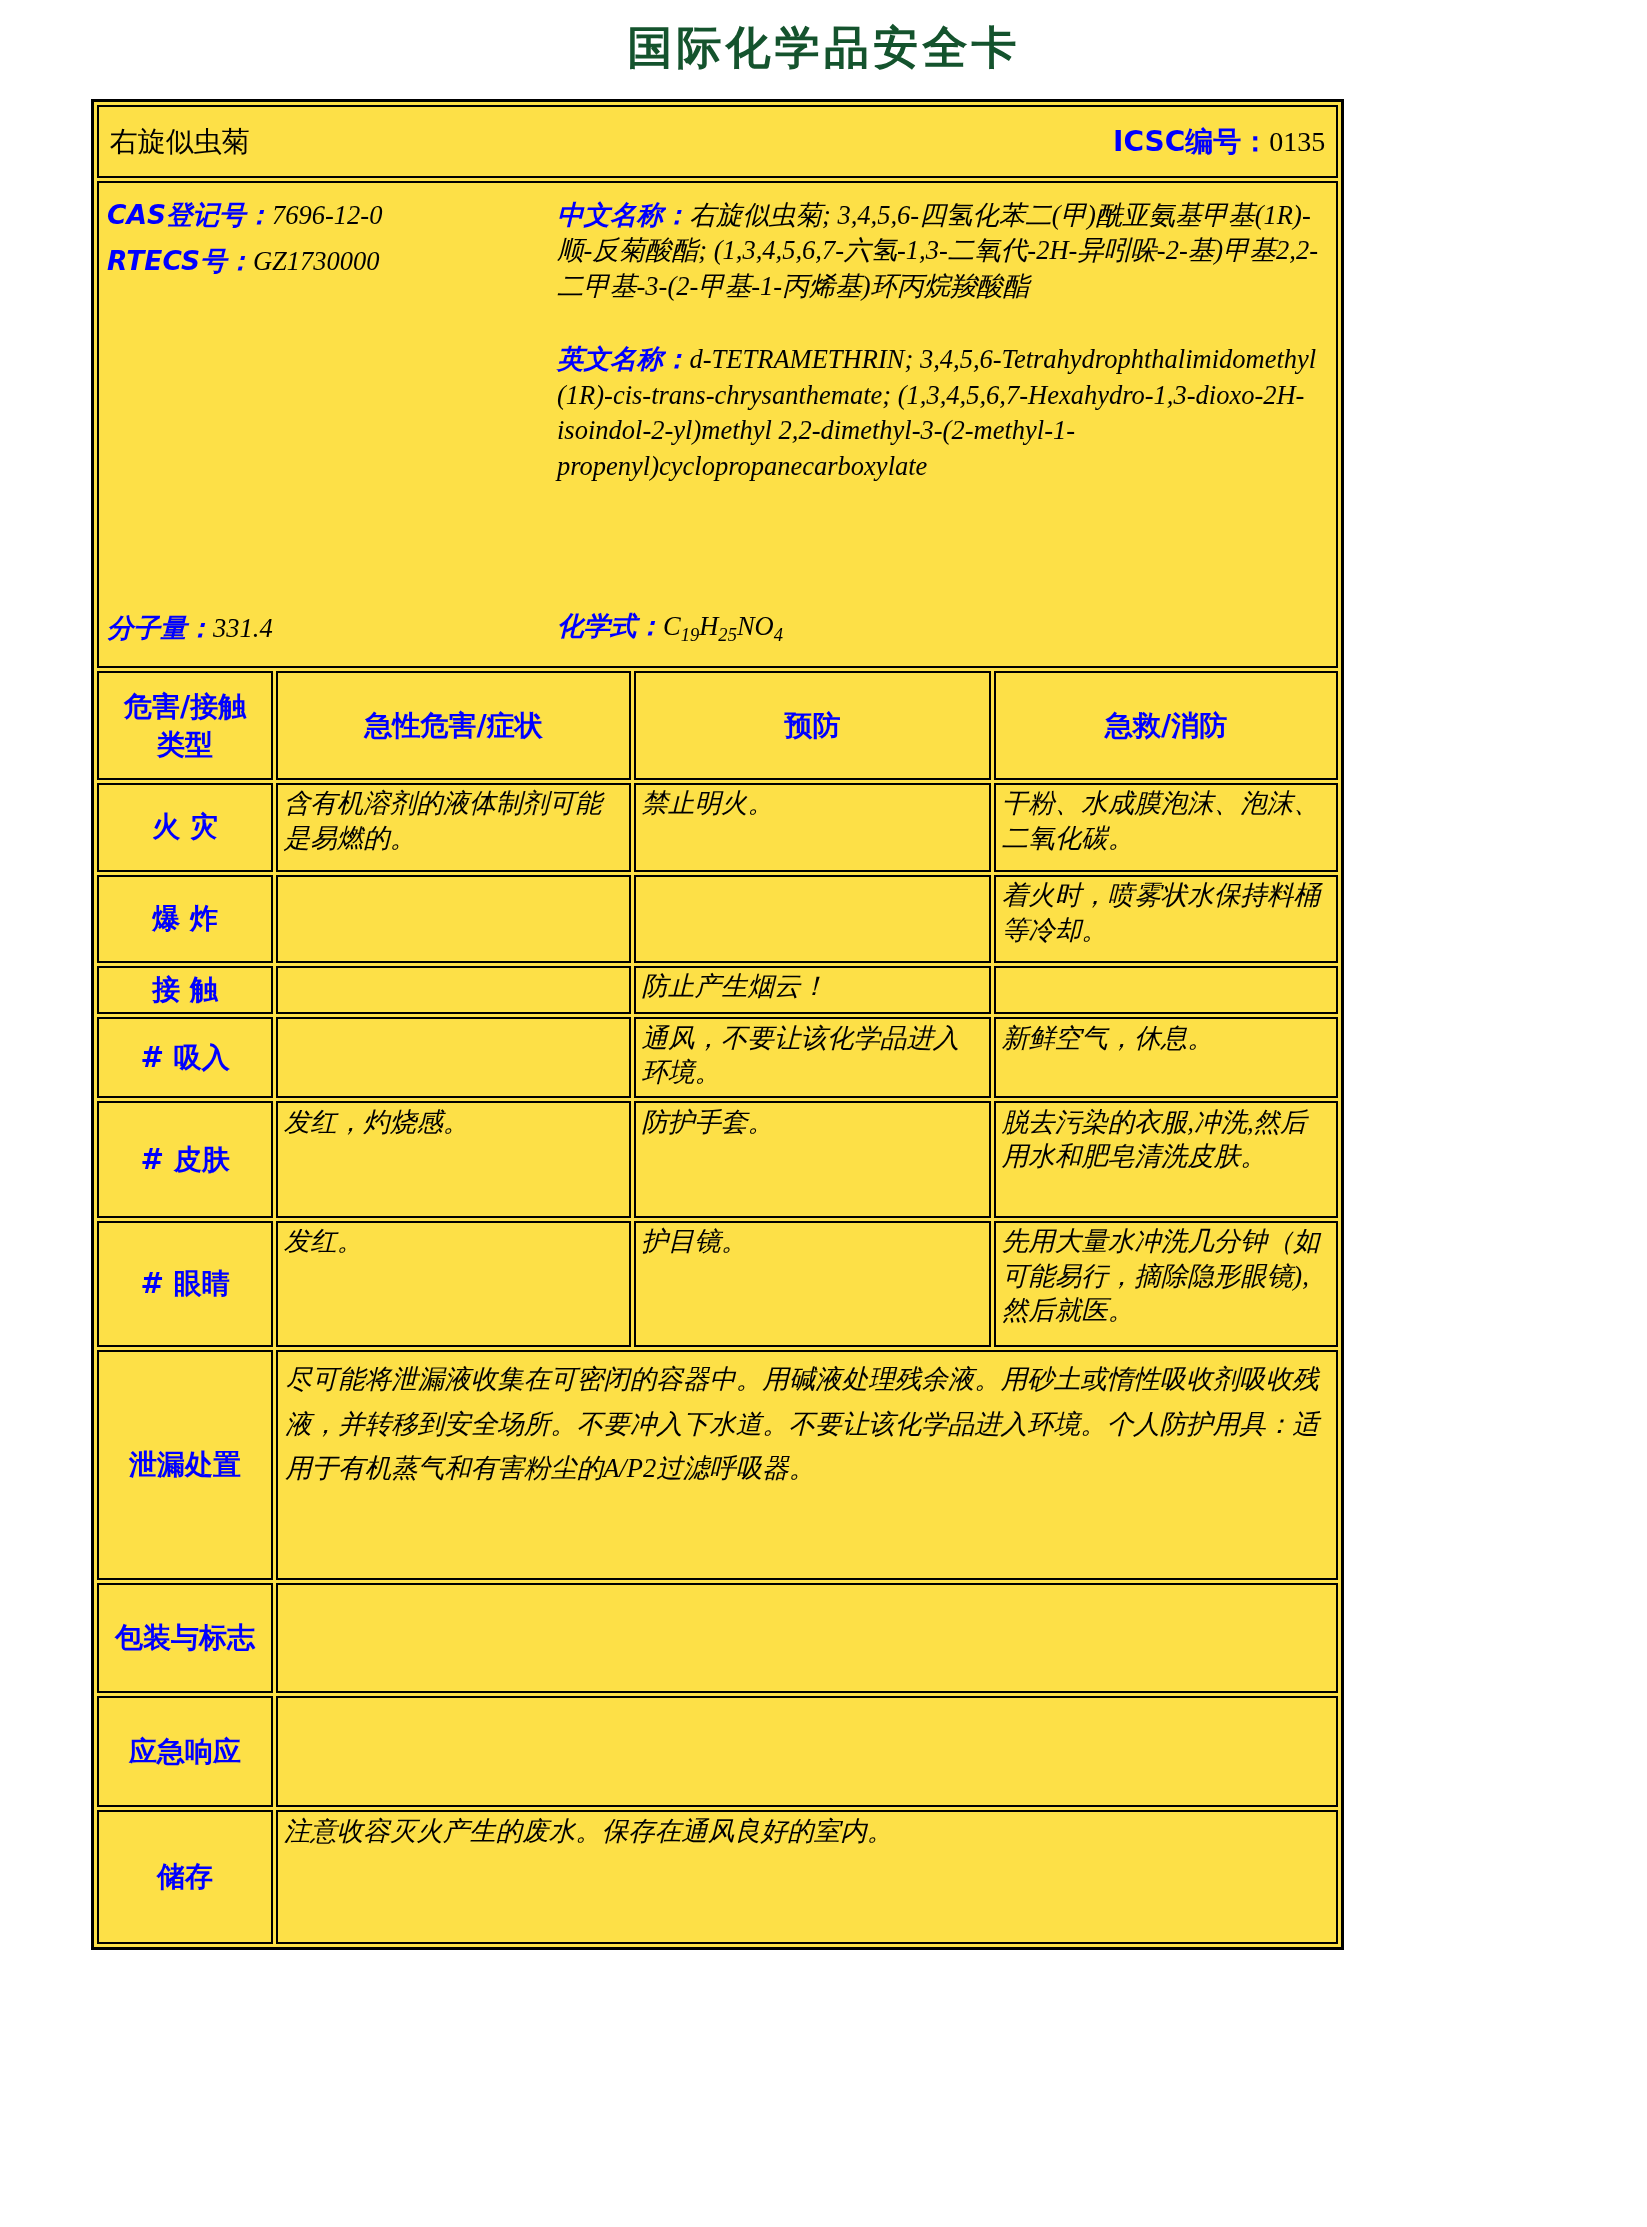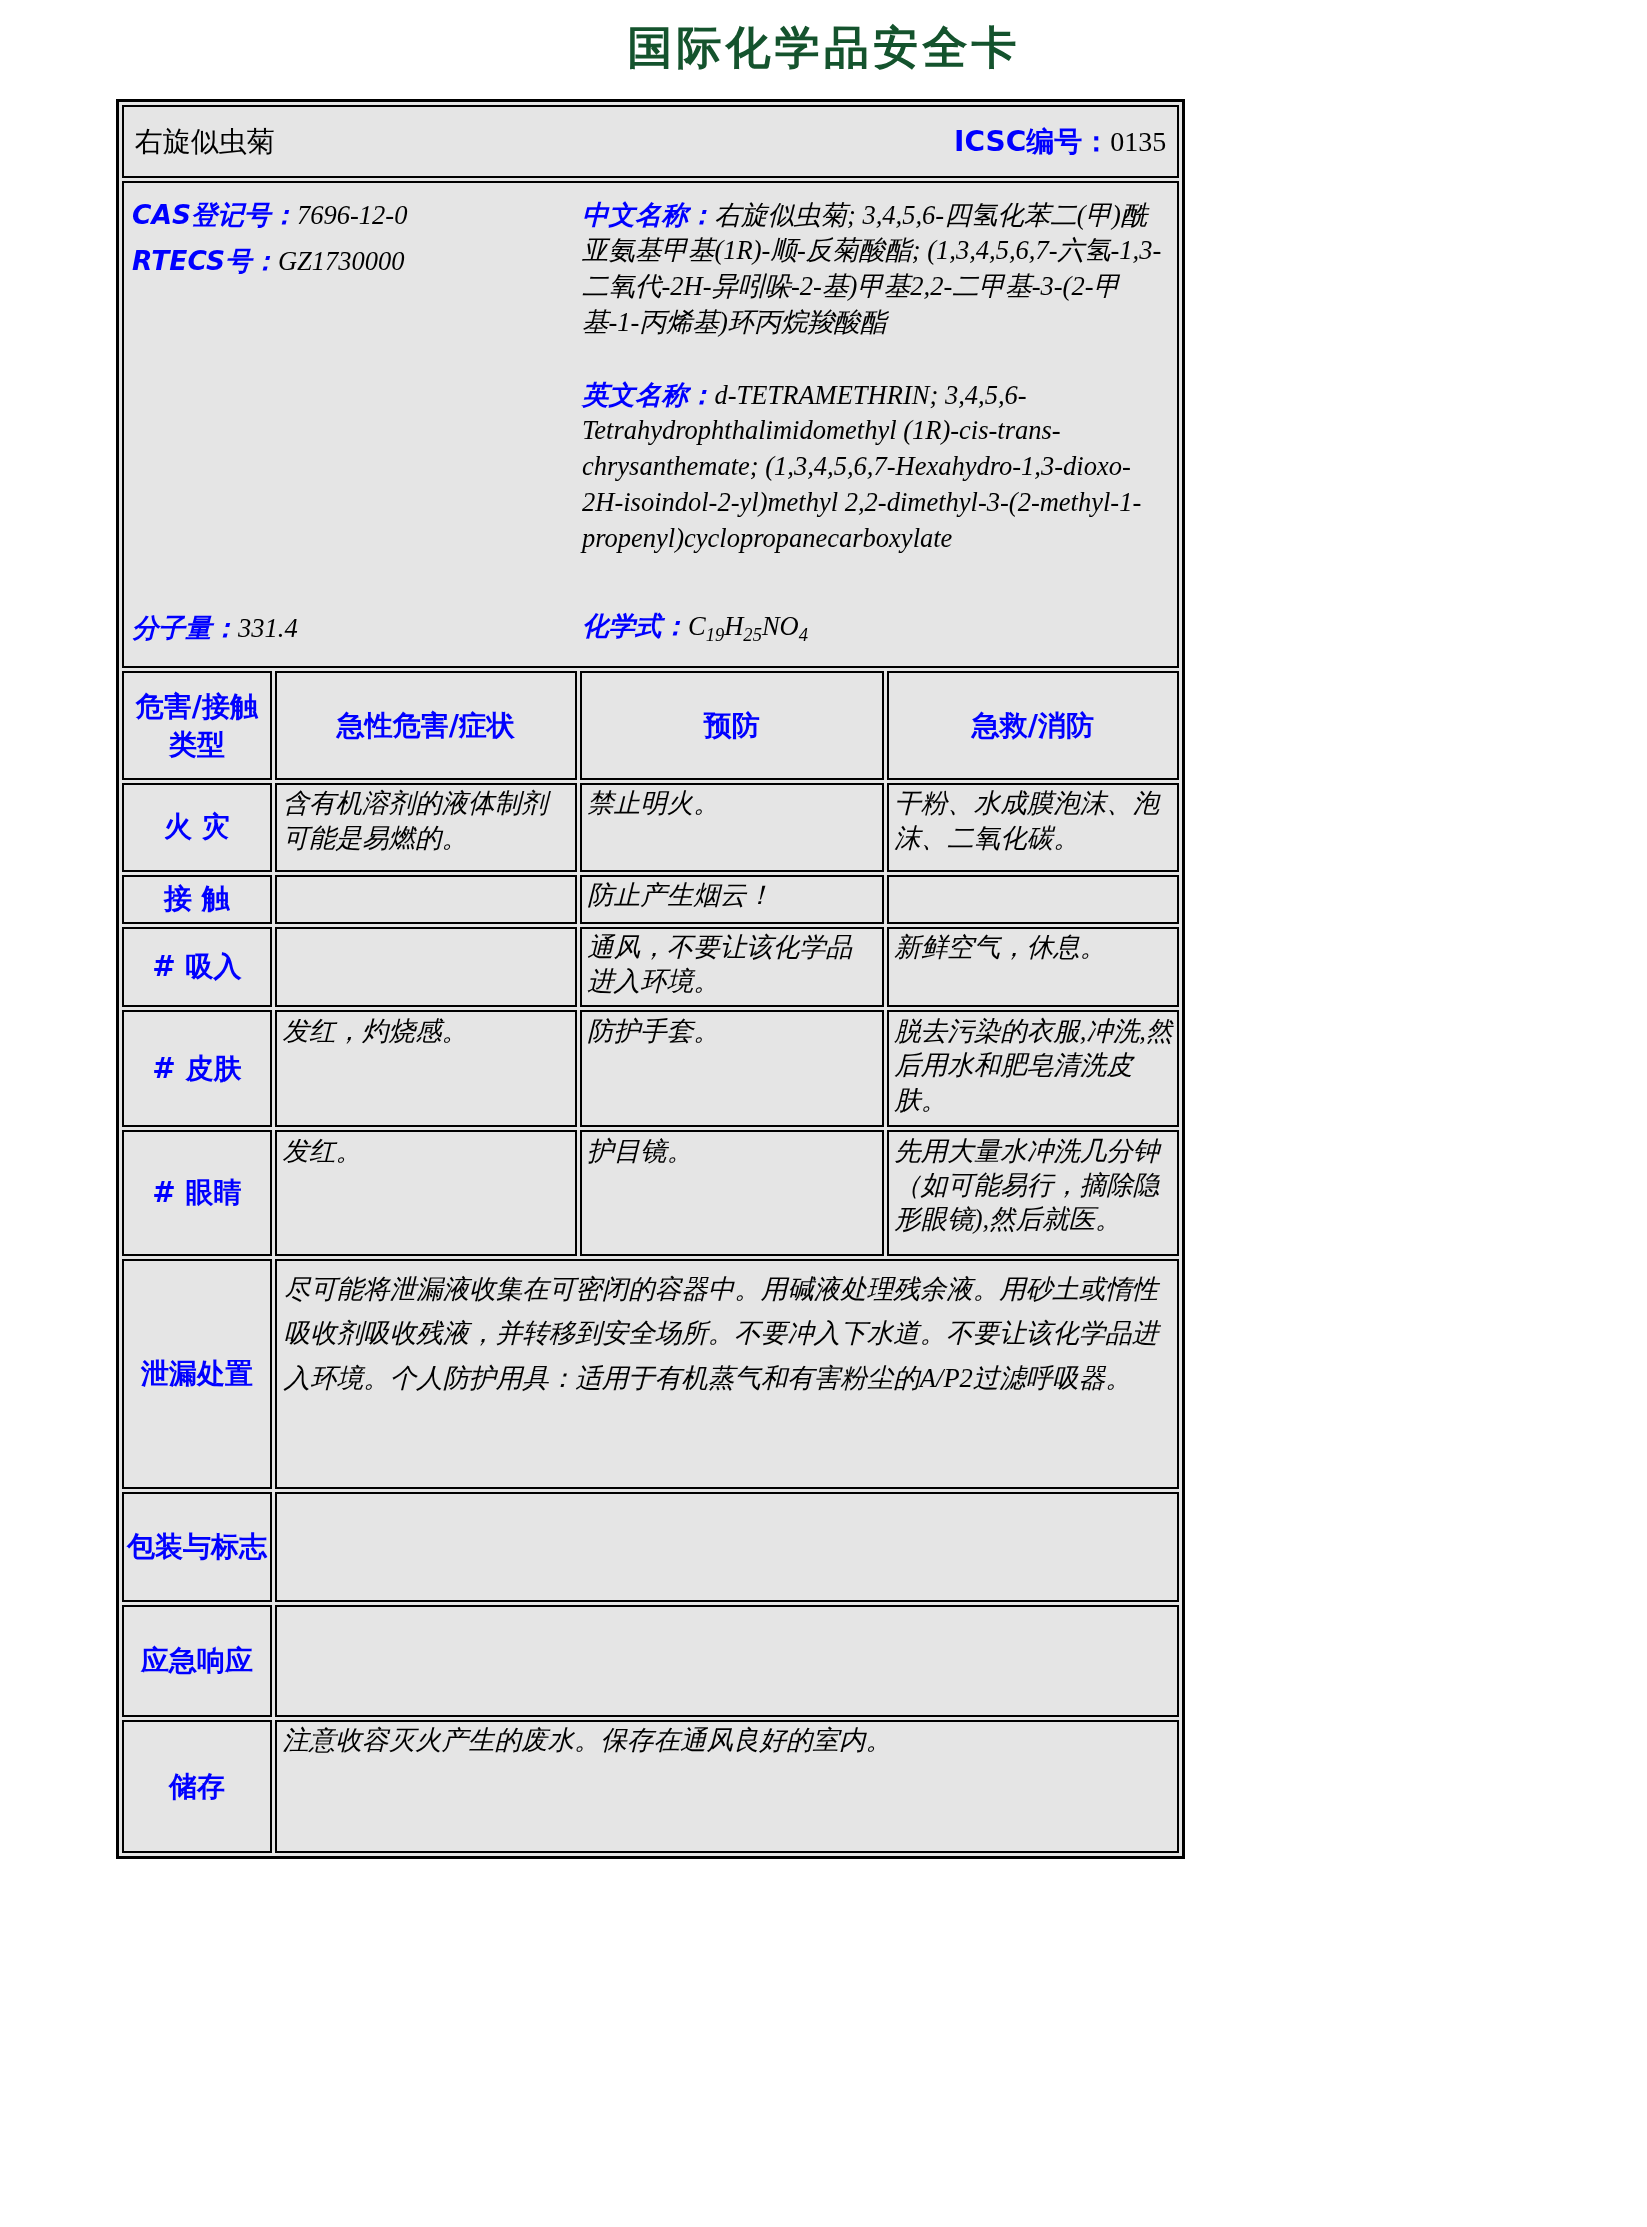--- a/index.html
+++ b/index.html
@@ -17,27 +17,27 @@
   .page-title {
     margin: 18px 0 21px 0;
     text-align: center;
     color: #14532d;
     font-family: "DejaVu Sans", sans-serif;
     font-weight: bold;
     font-size: 45px;
     letter-spacing: 4.2px;
   }
   table.card {
-    margin-left: 116px;
-    width: 1069px;
+    margin-left: 91px;
+    width: 1253px;
     table-layout: fixed;
     border-collapse: separate;
     border-spacing: 3.5px;
     border: 3.5px solid #000000;
-    background: #e5e5e5;
+    background: #fde047;
   }
   td {
     border: 2.1px solid #000000;
     overflow: hidden;
   }
   .blue-label {
     color: #0000FF;
     font-family: "DejaVu Sans", sans-serif;
     font-weight: bold;
   }
@@ -181,20 +181,26 @@
       <td class="head-cell">急救/消防</td>
     </tr>
 
     <tr class="rh-fire">
       <td class="label-cell">火 灾</td>
       <td class="body-cell">含有机溶剂的液体制剂可能是易燃的。</td>
       <td class="body-cell">禁止明火。</td>
       <td class="body-cell">干粉、水成膜泡沫、泡沫、二氧化碳。</td>
     </tr>
 
+    <tr class="rh-expl">
+      <td class="label-cell">爆 炸</td>
+      <td class="body-cell"></td>
+      <td class="body-cell"></td>
+      <td class="body-cell">着火时，喷雾状水保持料桶等冷却。</td>
+    </tr>
 
     <tr class="rh-cont">
       <td class="label-cell">接 触</td>
       <td class="body-cell"></td>
       <td class="body-cell">防止产生烟云！</td>
       <td class="body-cell"></td>
     </tr>
 
     <tr class="rh-inh">
       <td class="label-cell"># 吸入</td>

